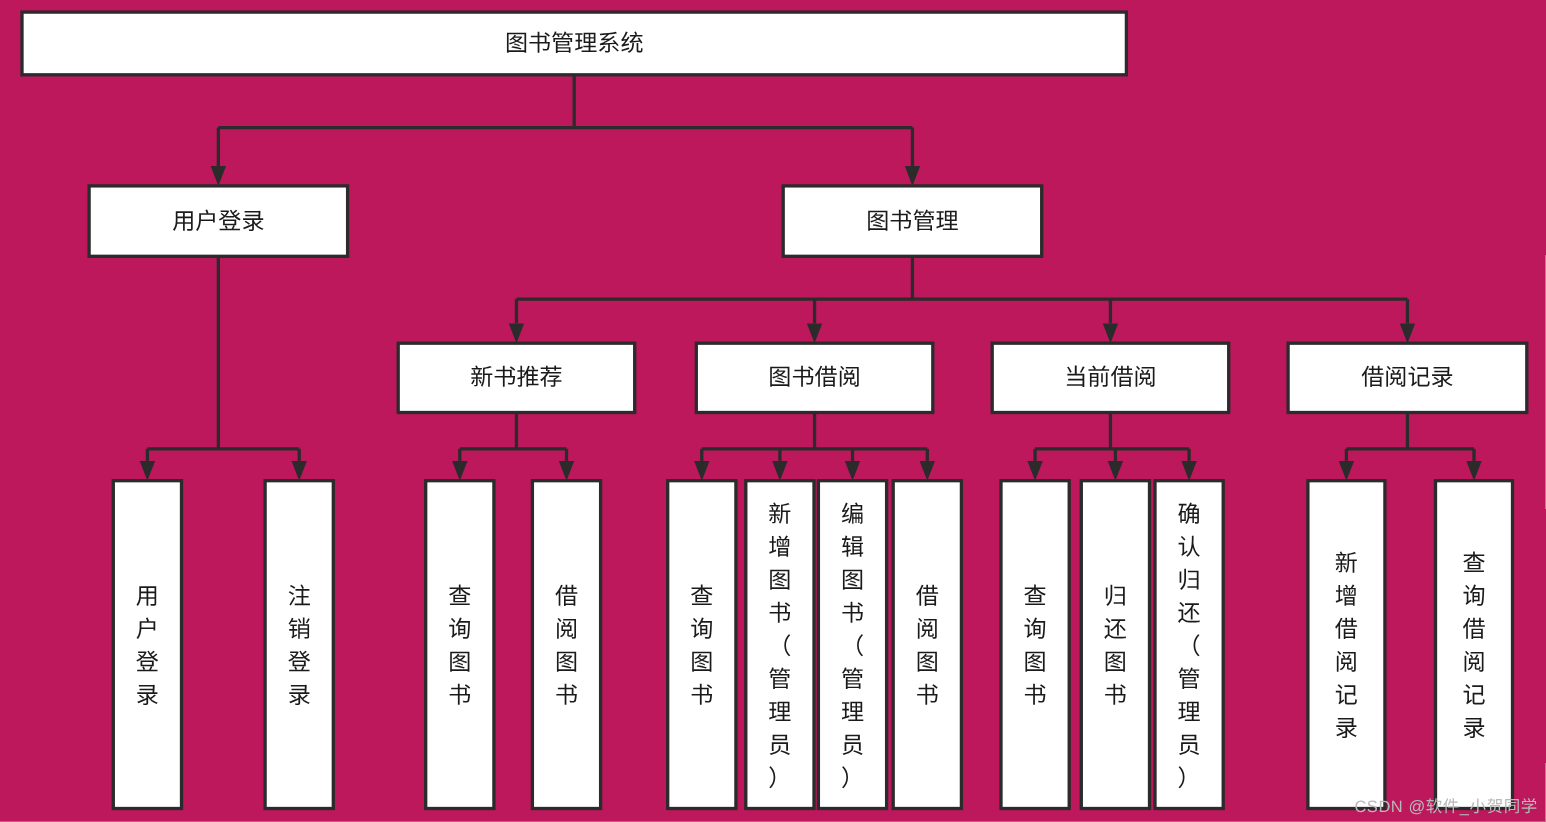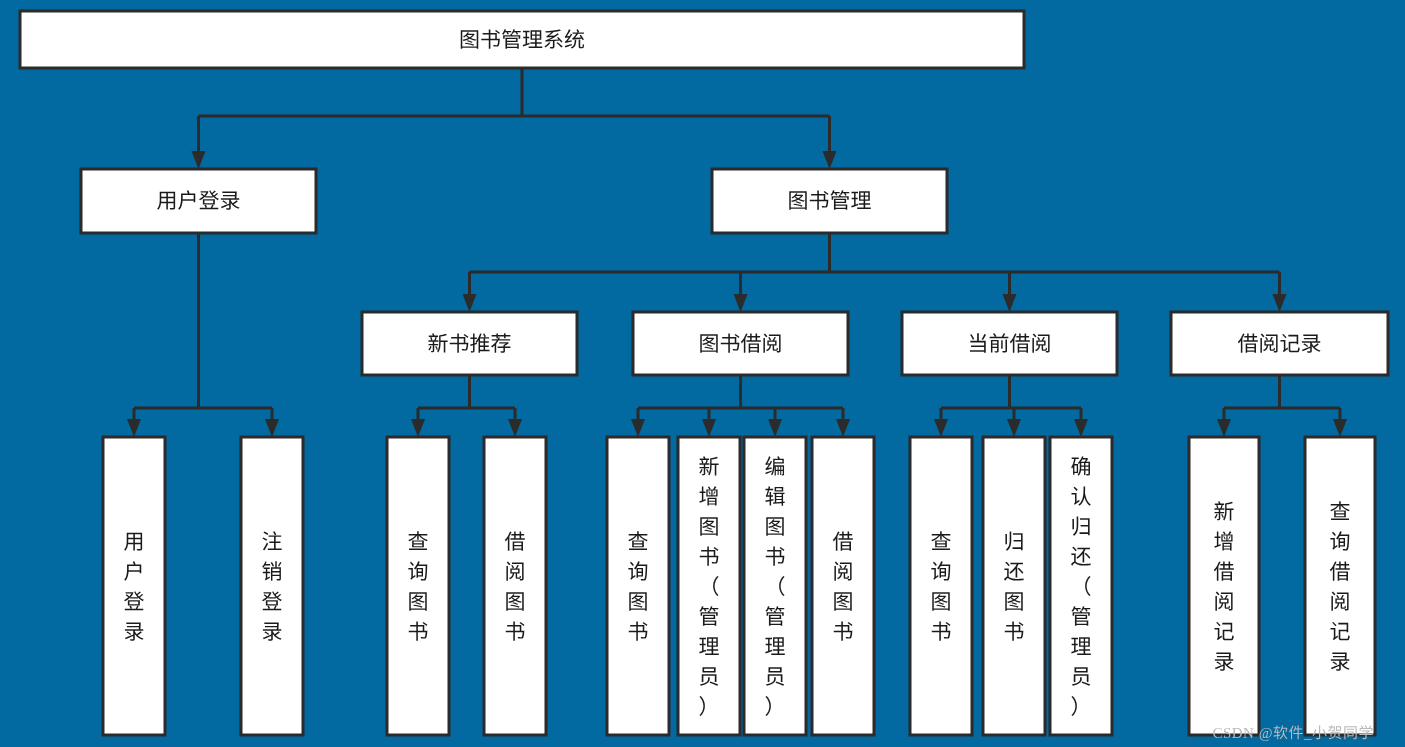--- a/index.html
+++ b/index.html
@@ -11,21 +11,21 @@
   body {
     width: 1405px;
     height: 747px;
     overflow: hidden;
     font-family: "DejaVu Sans", "Liberation Sans", sans-serif;
   }
   #diagram-root {
     position: relative;
     width: 1405px;
     height: 747px;
-    background: #0369a1;
+    background: #be185d;
   }
   svg#tree-svg {
     position: absolute;
     top: 0;
     left: 0;
     width: 1405px;
     height: 747px;
     display: block;
   }
   .node-box {
@@ -51,23 +51,23 @@
     dominant-baseline: middle;
   }
   .node-label-v {
     font-family: "DejaVu Sans", "Liberation Sans", sans-serif;
     font-size: 21px;
     fill: #1a1a1a;
     text-anchor: middle;
   }
   .watermark {
     position: absolute;
-    right: 31px;
+    right: 7px;
     bottom: 5px;
-    font-family: Liberation Serif, serif;
+    font-family: Liberation Sans, sans-serif;
     font-size: 15px;
     color: #b9b9b9;
     letter-spacing: 0.5px;
     white-space: nowrap;
     user-select: none;
   }
 </style>
 </head>
 <body>
 

